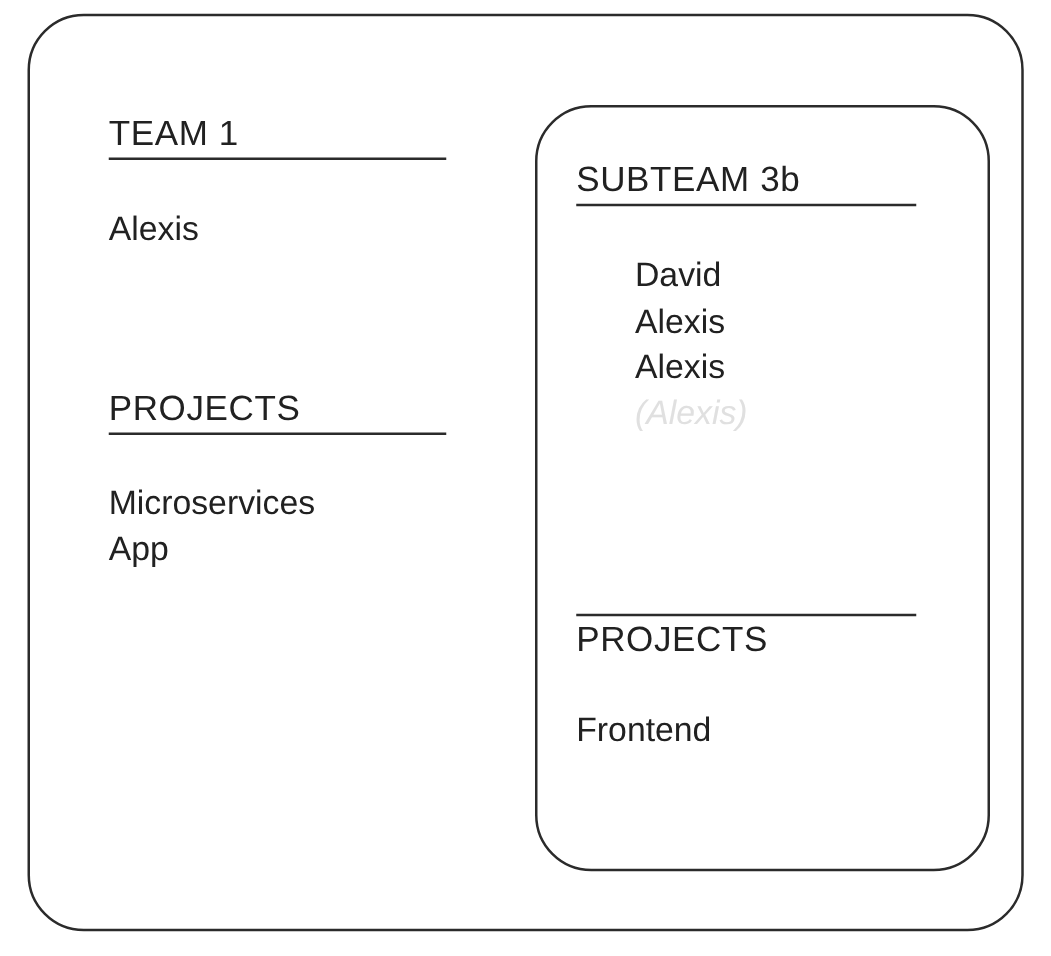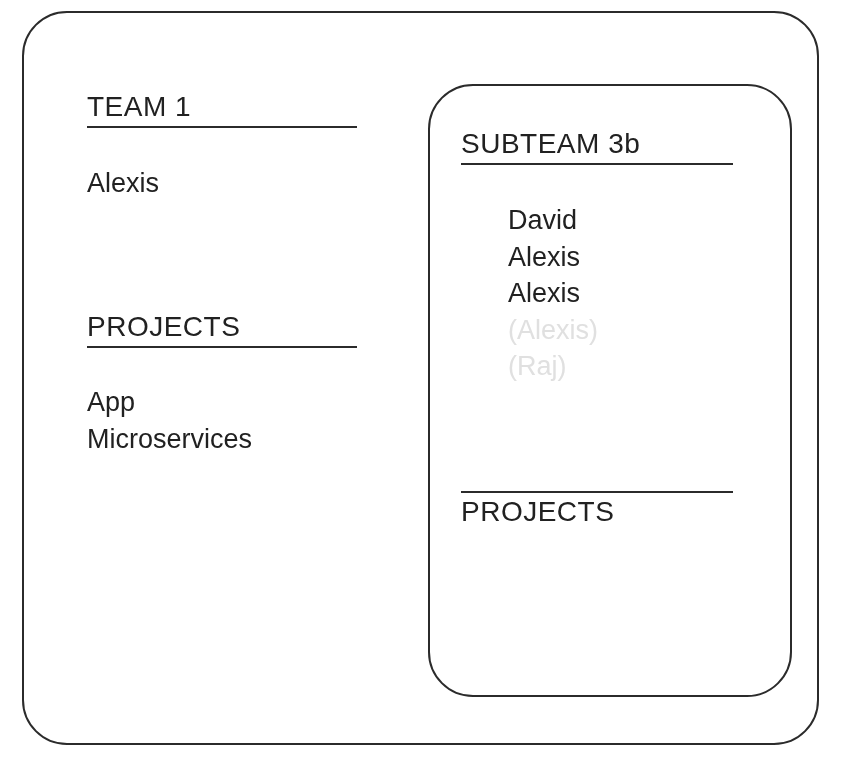--- a/index.html
+++ b/index.html
@@ -37,21 +37,21 @@
     padding-bottom: 5px;
     border-bottom: 2px solid #2b2b2b;
   }
   .list {
     list-style: none;
     font-size: 27px;
     line-height: 36.5px;
     color: #212121;
   }
   .list li { white-space: nowrap; }
-  .muted { color: #e0e0e0; }
+  .muted { color: #e0e0e0; font-style: italic; }
 
   
   .team-title    { position: absolute; left: 63px; top: 80px;  width: 270px; }
   .team-members  { position: absolute; left: 63px; top: 152px; }
   .team-projects-title { position: absolute; left: 63px; top: 300px; width: 270px; }
   .team-projects { position: absolute; left: 63px; top: 371px; }
 
   
   .subteam-title   { position: absolute; left: 31px; top: 44px; width: 272px; }
   .subteam-members { position: absolute; left: 46px; top: 116px; margin-left: 32px; }
@@ -72,34 +72,36 @@
 
     <div class="heading team-title">TEAM 1</div>
 
     <ul class="list team-members">
       <li>Alexis</li>
     </ul>
 
     <div class="heading team-projects-title">PROJECTS</div>
 
     <ul class="list team-projects">
+      <li>Microservices</li>
       <li>App</li>
-      <li>Microservices</li>
     </ul>
 
     <div class="inner-box">
 
       <div class="heading subteam-title">SUBTEAM 3b</div>
 
       <ul class="list subteam-members">
         <li>David</li>
         <li>Alexis</li>
         <li>Alexis</li>
         <li class="muted">(Alexis)</li>
-        <li class="muted">(Raj)</li>
       </ul>
 
       <div class="subteam-projects-heading">PROJECTS</div>
 
+      <ul class="list subteam-projects">
+        <li>Frontend</li>
+      </ul>
 
     </div>
   </div>
 </div>
 
 </body></html>

